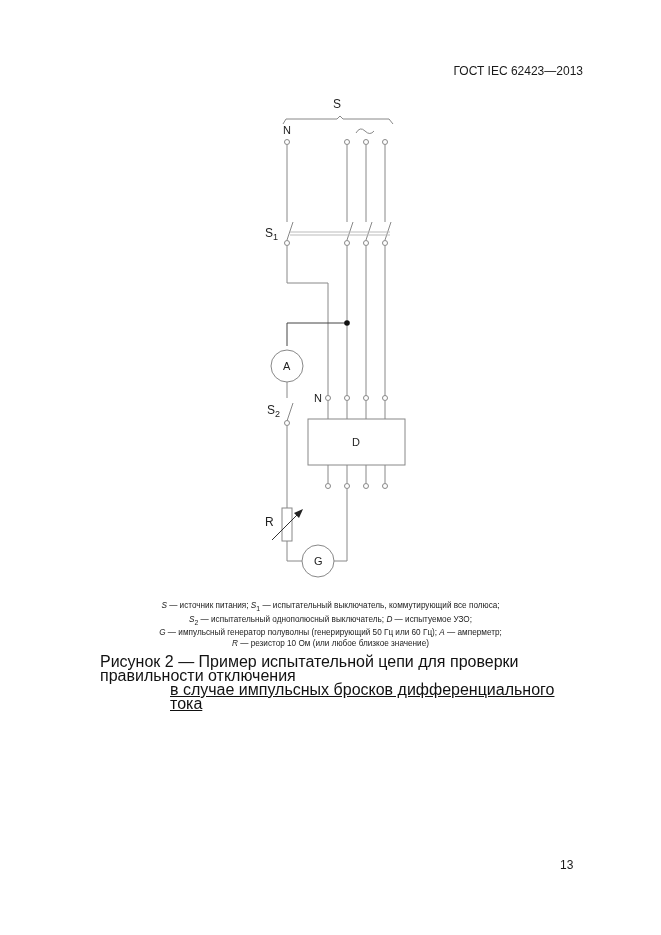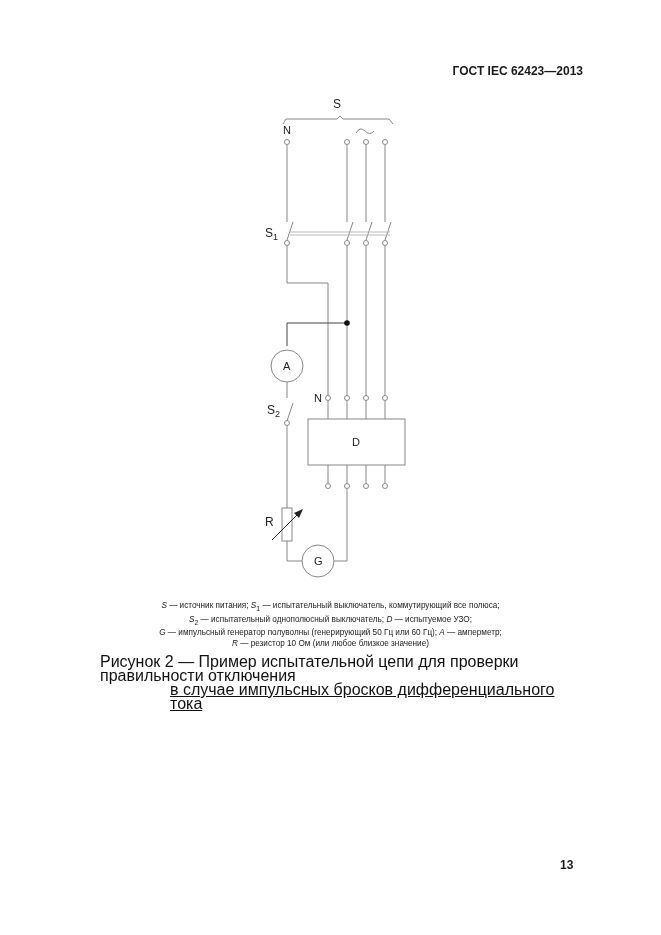--- a/index.html
+++ b/index.html
@@ -1,24 +1,24 @@
 <!DOCTYPE html>
 <html><head>
 <meta charset="utf-8">
 <style>
   html, body { margin: 0; padding: 0; background: #ffffff; }
   body { width: 661px; height: 935px; position: relative; overflow: hidden; font-family: "Liberation Sans", sans-serif; color: #1a1a1a; }
-  .header { position: absolute; top: 64px; right: 78px; font-weight: bold; font-size: 12px; }
+  .header { position: absolute; top: 64px; right: 78px; font-weight: normal; font-size: 12px; }
   .diagram { position: absolute; left: 0; top: 0; width: 661px; height: 600px; }
   .diagram text { font-family: "Liberation Sans", sans-serif; fill: #222; }
   .legend { position: absolute; top: 600px; left: 0; width: 661px; text-align: center; font-size: 8.2px; line-height: 11px; color: #222; }
   .legend i { font-style: italic; }
   .caption { position: absolute; top: 655px; left: 100px; width: 480px; font-size: 16px; line-height: 14px; color: #111; }
   .caption .l2 { padding-left: 70px; text-decoration: underline; }
-  .page-num { position: absolute; top: 858px; left: 560px; font-size: 12px; font-weight: bold; }
+  .page-num { position: absolute; top: 858px; left: 560px; font-size: 12px; font-weight: normal; }
 </style>
 </head>
 <body>
 
 <div class="header">ГОСТ IEC 62423—2013</div>
 
 <svg class="diagram" viewBox="0 0 661 600" xmlns="http://www.w3.org/2000/svg">
   <g stroke="#888" stroke-width="1" fill="none">
 
     <path d="M283 124 L286 119 L337 119 L340 116 L343 119 L389 119 L393 124"></path>

